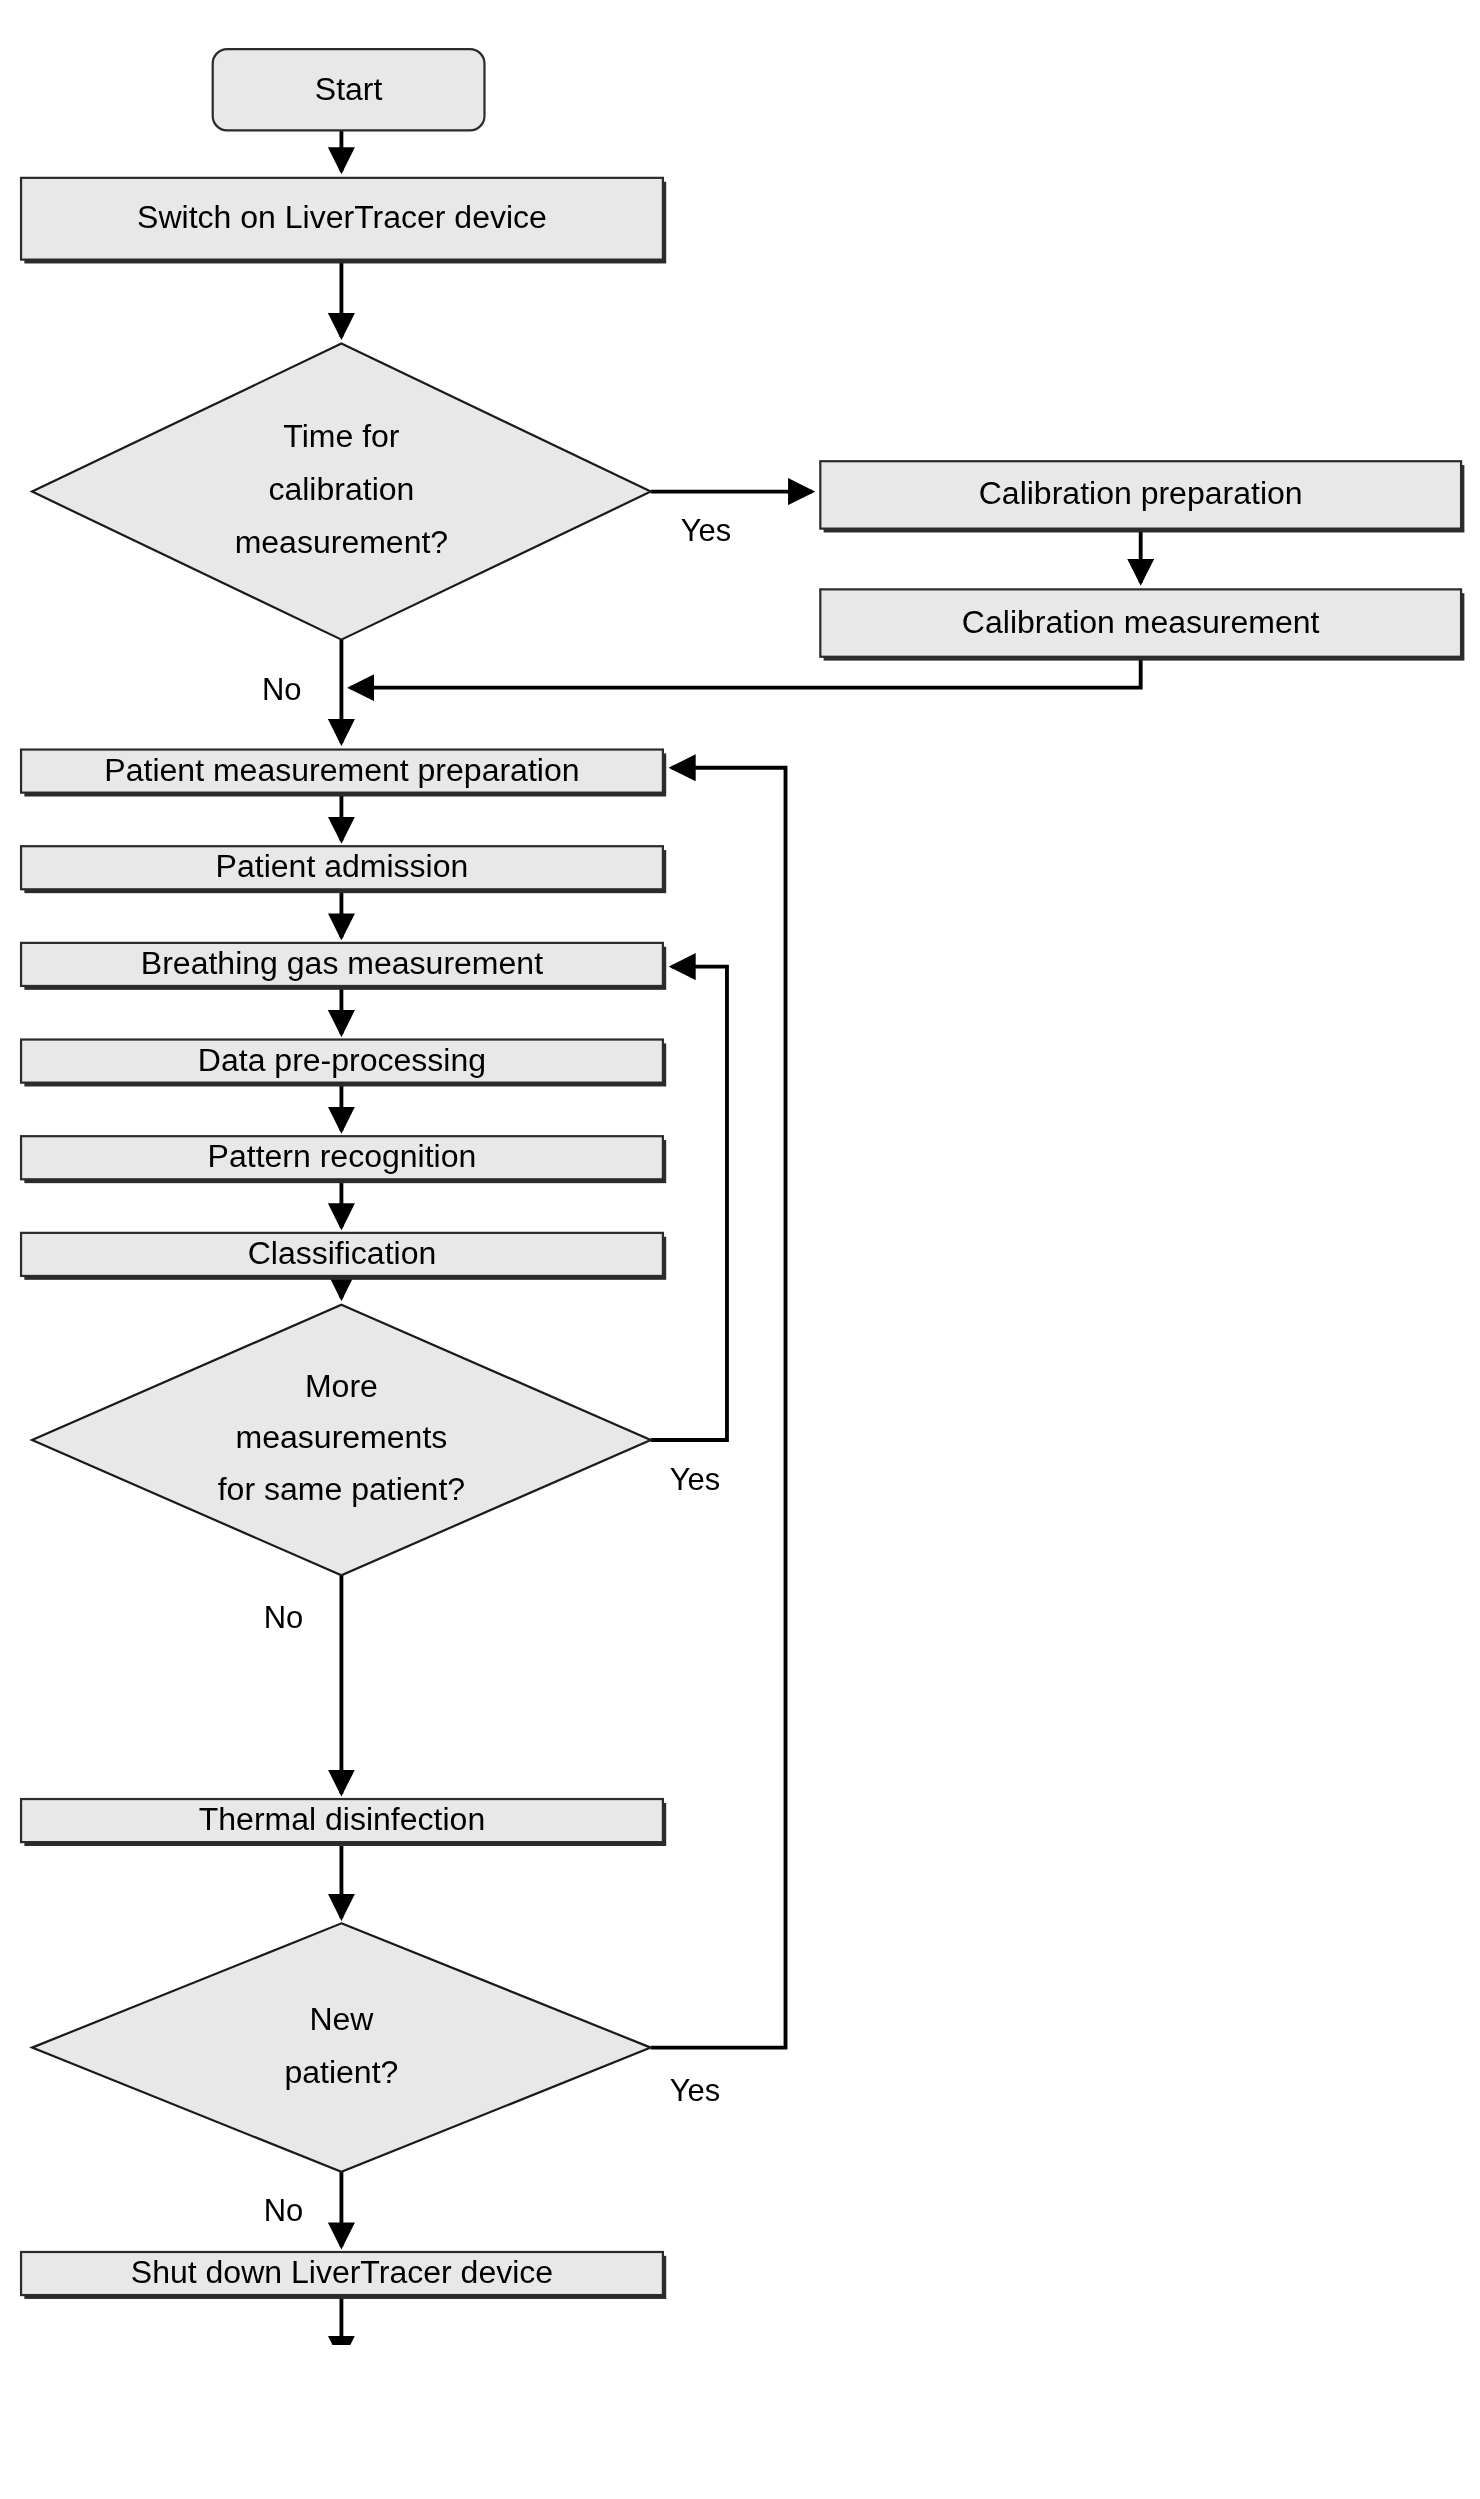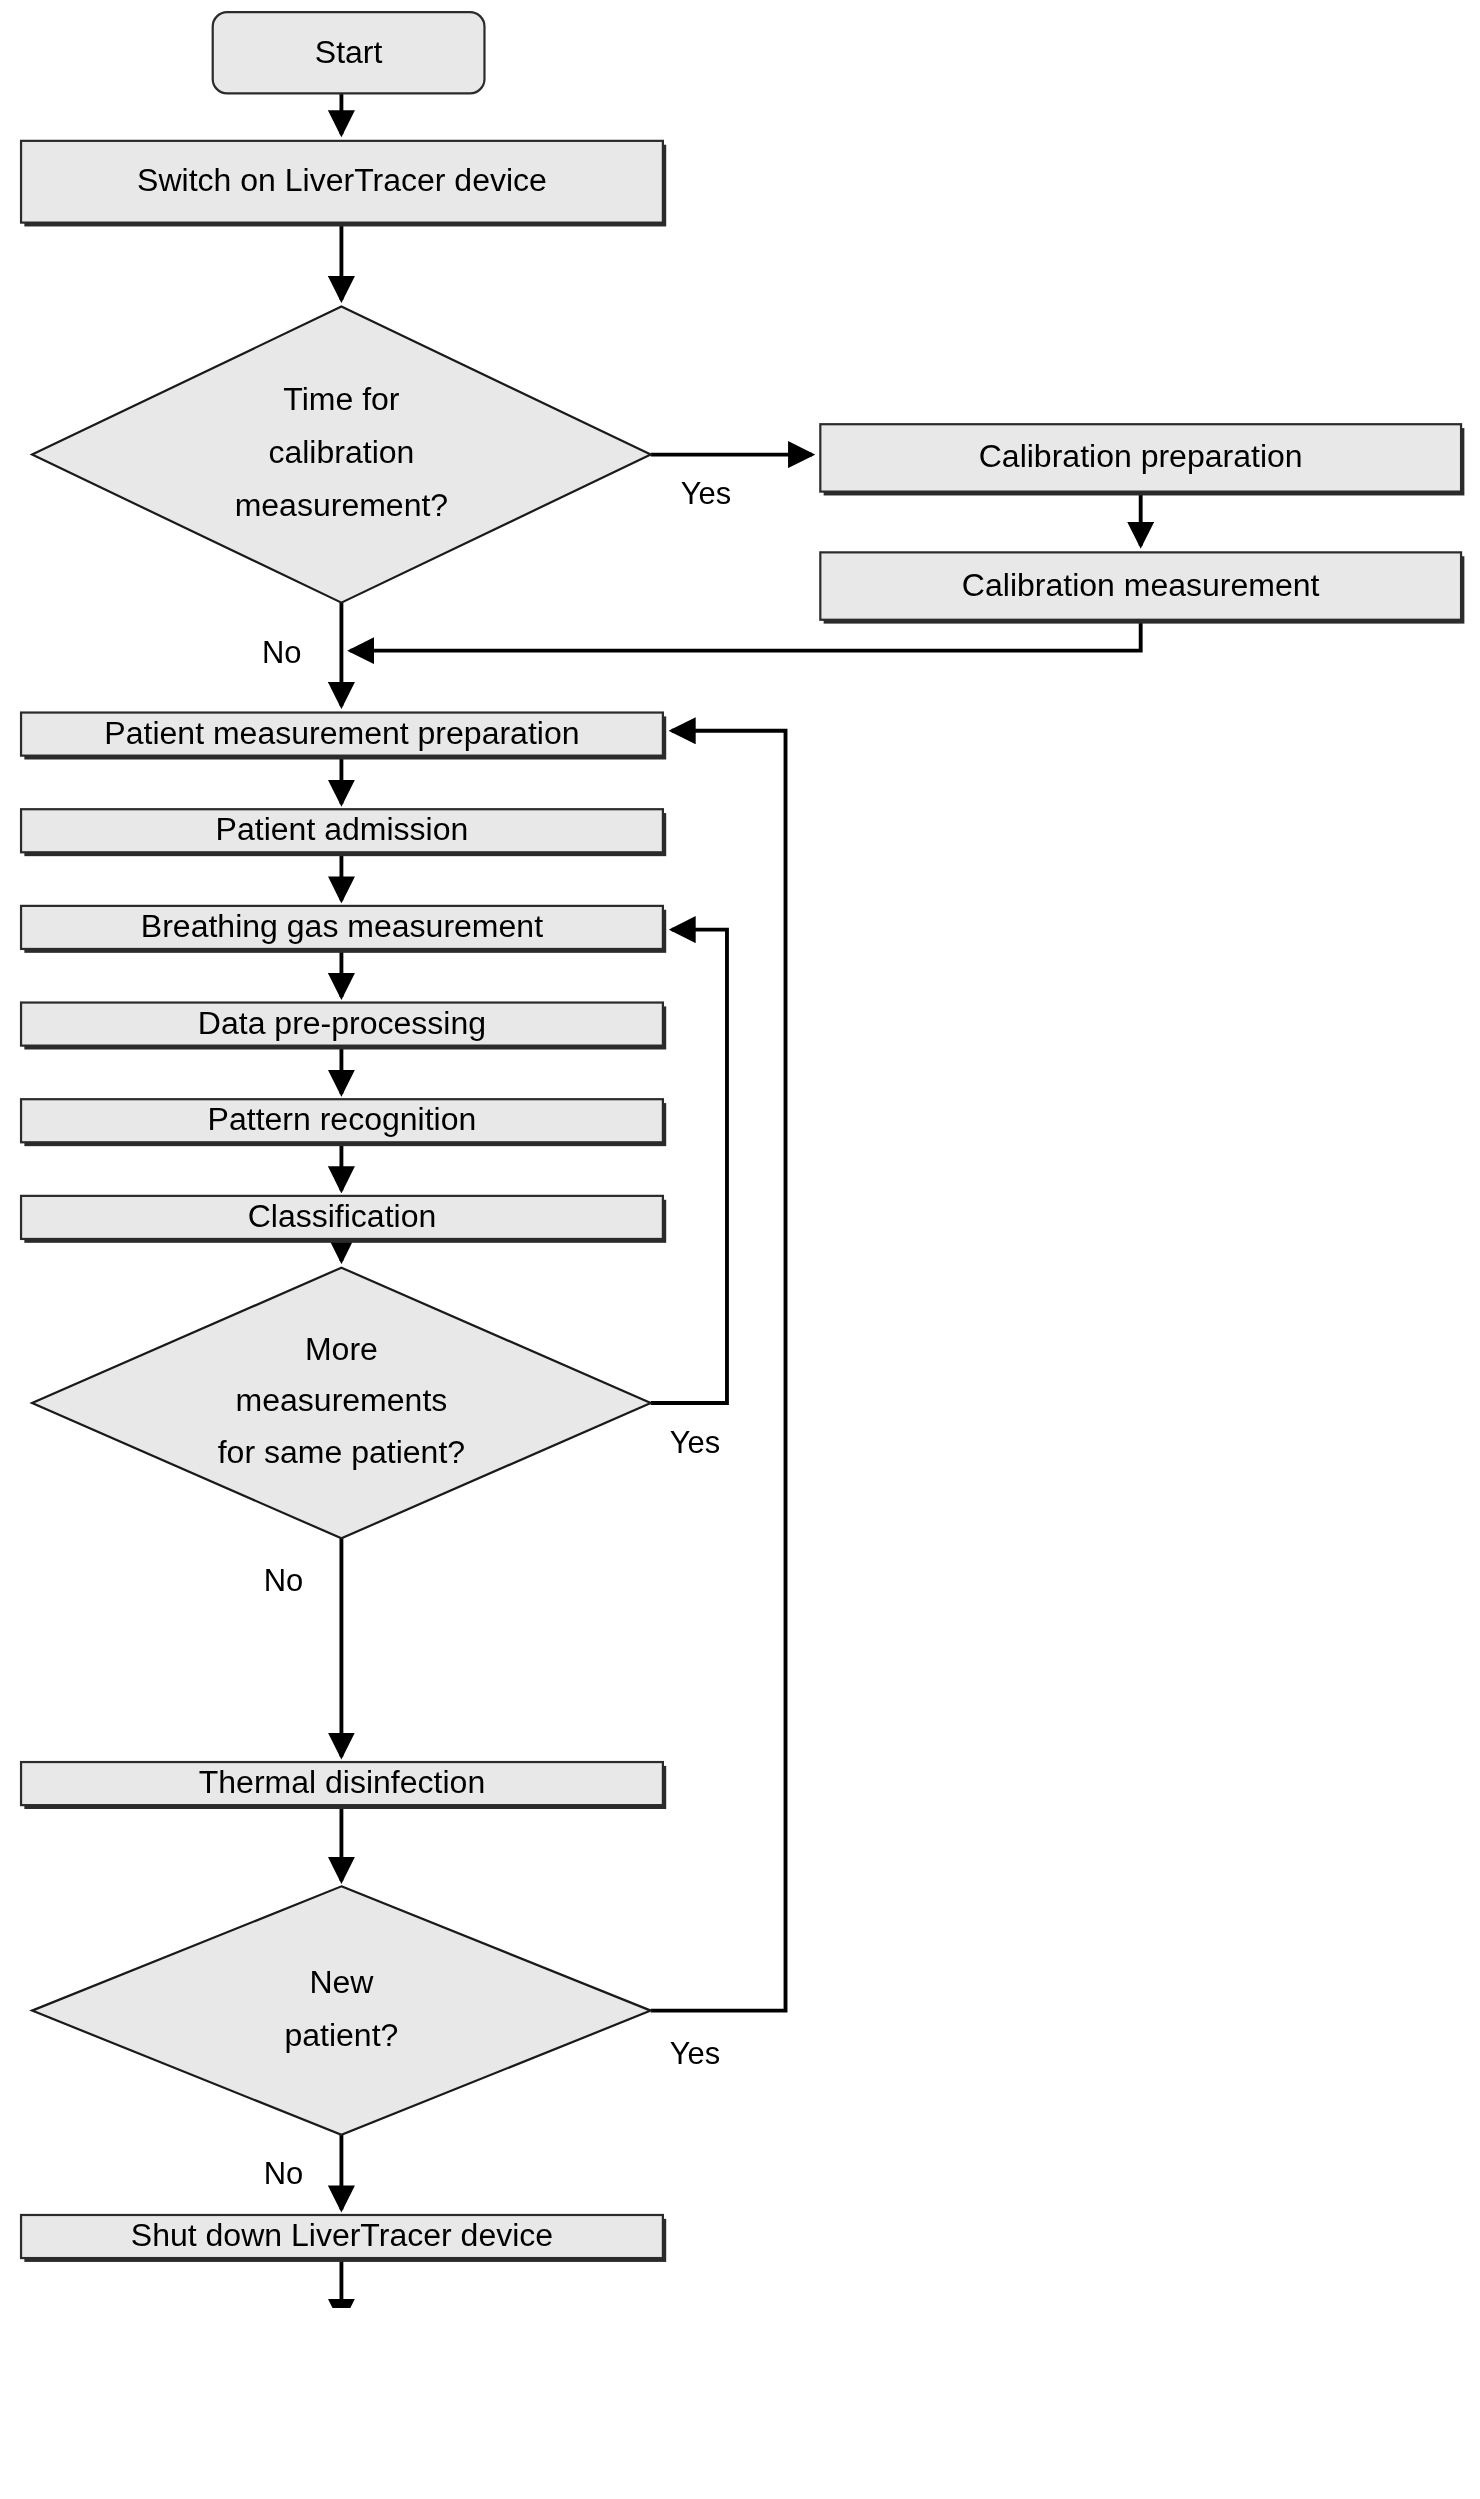--- a/index.html
+++ b/index.html
@@ -2,21 +2,21 @@
 <html style="font-size:8.8px"><head>
 <meta charset="utf-8">
 <title>LiverTracer Workflow Flowchart</title>
 <style>
   html,body{margin:0;padding:0;background:#ffffff;}
   body{
     width:1481px;height:2500px;
     font-family:"Liberation Sans", sans-serif;
     -webkit-font-smoothing:antialiased;
   }
-  #flow-root{position:relative;width:1481px;height:2308px;background:#ffffff;overflow:hidden;}
+  #flow-root{position:relative;width:1481px;height:2308px;background:#ffffff;overflow:hidden;margin-top:37px;}
   svg#flow-svg{position:absolute;left:0;top:0;width:1481px;height:2500px;display:block;}
   .proc-rect{fill:#e8e8e8;stroke:#2b2b2b;stroke-width:4;}
   .proc-shadow{fill:#2b2b2b;}
   .term-rect{fill:#e8e8e8;stroke:#2b2b2b;stroke-width:4;}
   .dec-poly{fill:#e8e8e8;stroke:#1a1a1a;stroke-width:4;}
   .conn{stroke:#000000;stroke-width:7;fill:none;stroke-linecap:butt;stroke-linejoin:miter;}
   .node-label{
     font-family:"Liberation Sans", sans-serif;
     font-size:58px;
     fill:#000000;

